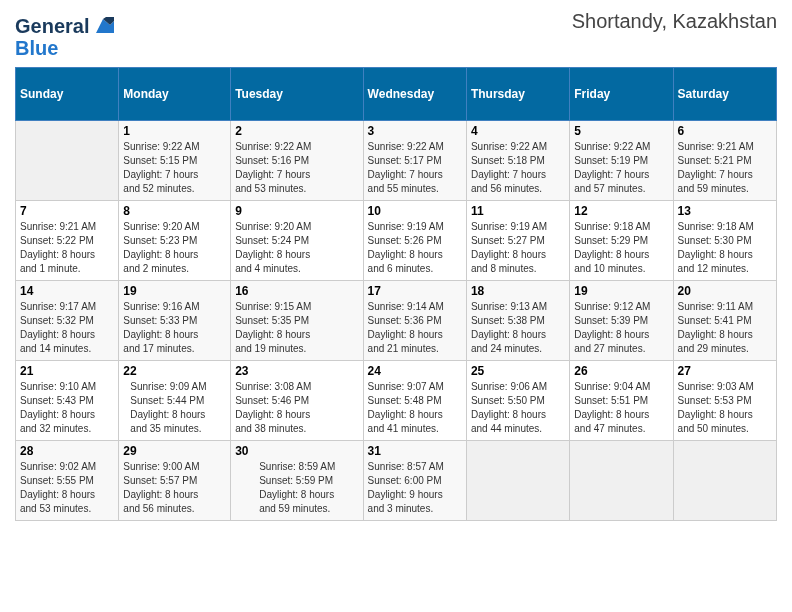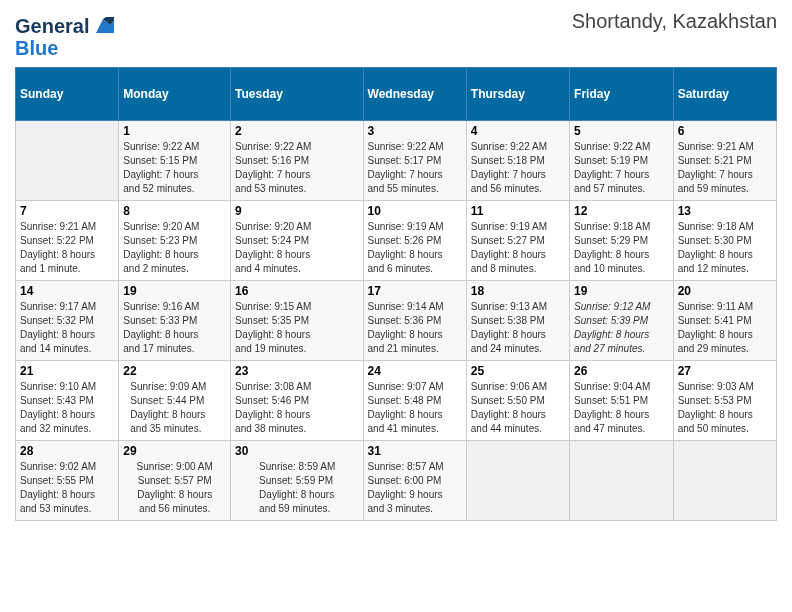--- a/index.html
+++ b/index.html
@@ -251,21 +251,21 @@
           </td>
           <td>
             <span class="day-num">18</span>
             <div class="day-info" style="white-space: pre-line;">Sunrise: 9:13 AM
 Sunset: 5:38 PM
 Daylight: 8 hours
 and 24 minutes.</div>
           </td>
           <td>
             <span class="day-num">19</span>
-            <div class="day-info" style="white-space: pre-line; font-style: italic;">Sunrise: 9:12 AM
+            <div class="day-info" style="white-space: pre-line;">Sunrise: 9:12 AM
 Sunset: 5:39 PM
 Daylight: 8 hours
 and 27 minutes.</div>
           </td>
           <td>
             <span class="day-num">20</span>
             <div class="day-info" style="white-space: pre-line;">Sunrise: 9:11 AM
 Sunset: 5:41 PM
 Daylight: 8 hours
 and 29 minutes.</div>
@@ -325,21 +325,21 @@
         <tr>
           <td>
             <span class="day-num">28</span>
             <div class="day-info" style="white-space: pre-line;">Sunrise: 9:02 AM
 Sunset: 5:55 PM
 Daylight: 8 hours
 and 53 minutes.</div>
           </td>
           <td>
             <span class="day-num">29</span>
-            <div class="day-info" style="white-space: pre-line; text-align: center;">Sunrise: 9:00 AM
+            <div class="day-info" style="white-space: pre-line;">Sunrise: 9:00 AM
 Sunset: 5:57 PM
 Daylight: 8 hours
 and 56 minutes.</div>
           </td>
           <td>
             <span class="day-num">30</span>
             <div class="day-info" style="white-space: pre-line; margin-left: 24px;">Sunrise: 8:59 AM
 Sunset: 5:59 PM
 Daylight: 8 hours
 and 59 minutes.</div>

